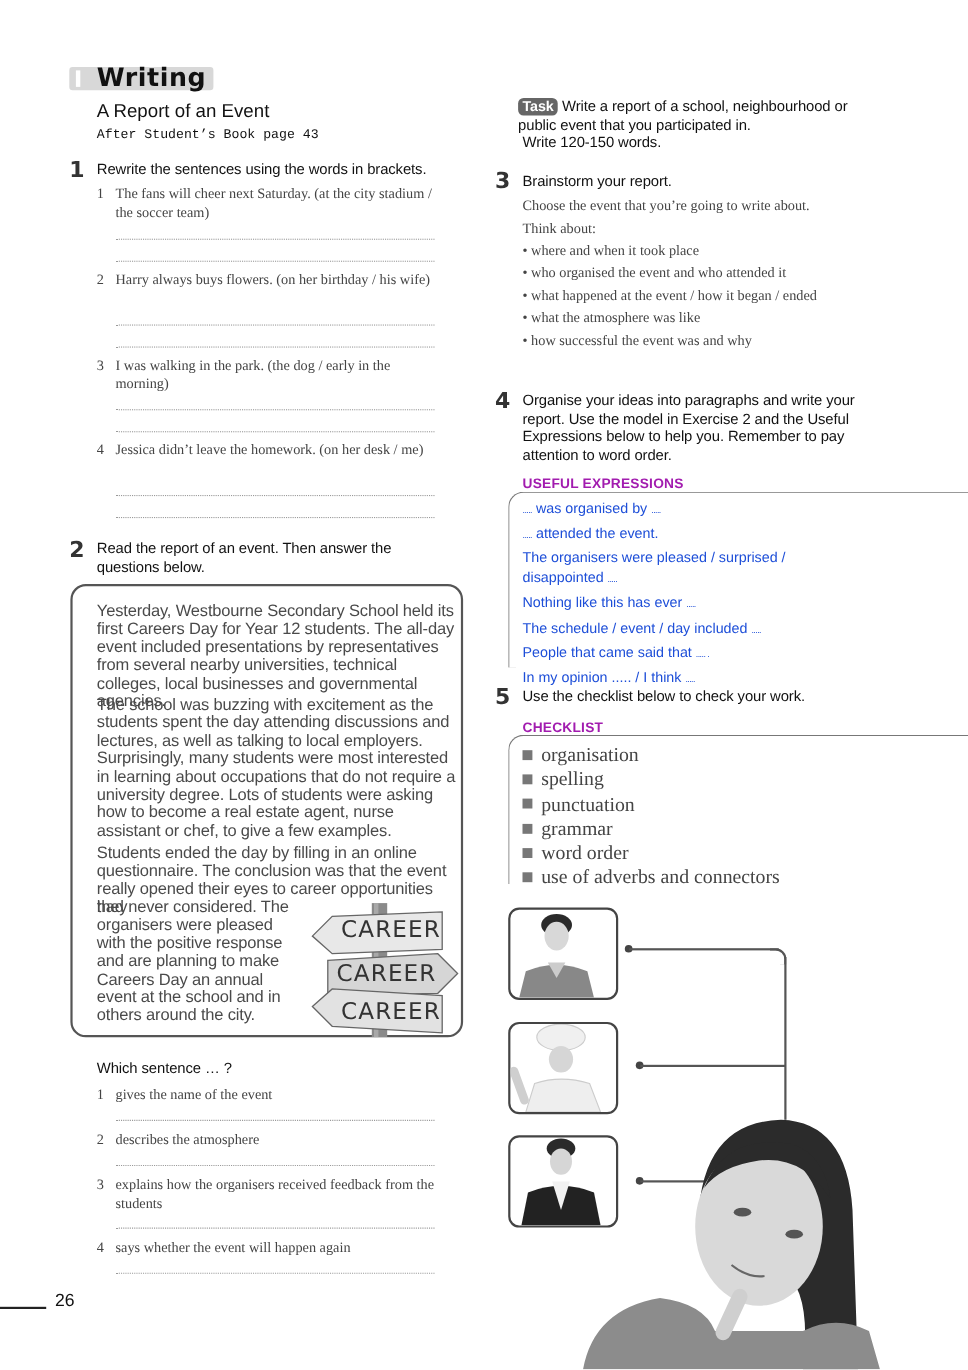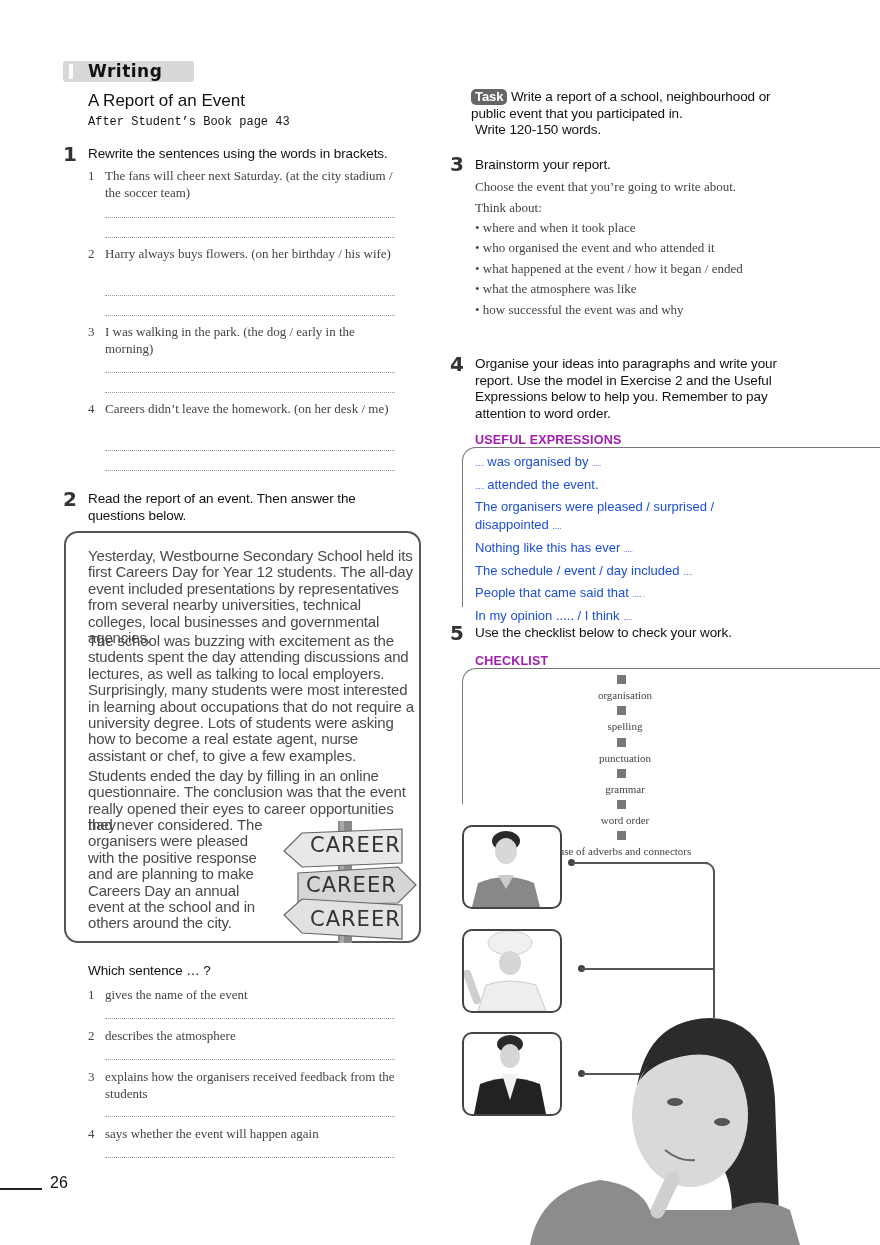--- a/index.html
+++ b/index.html
@@ -4,21 +4,21 @@
 <style>
   * { box-sizing: border-box; margin: 0; padding: 0; }
   html, body { width: 880px; height: 1245px; background: #fff; overflow: hidden; }
   body { position: relative; font-family: "DejaVu Serif", serif; color: #3a3a3a; }
   .sans { font-family: "Liberation Sans", sans-serif; }
   .abs { position: absolute; }
 
   
   .section-bar { left: 63px; top: 61px; width: 131px; height: 21px; background: #d8d8d8; border-radius: 3px; }
   .section-bar .notch { position: absolute; left: 6px; top: 3px; width: 4px; height: 15px; background: #fff; }
-  .section-bar .label { position: absolute; left: 25px; top: 0; font-family: "DejaVu Sans", sans-serif; font-weight: bold; font-size: 17px; line-height: 21px; color: #111; letter-spacing: 0.5px; }
+  .section-bar .label { position: absolute; left: 25px; top: 0; font-family: "DejaVu Sans", sans-serif; font-weight: bold; font-size: 23px; line-height: 21px; color: #111; letter-spacing: 0.5px; }
   .title { left: 88px; top: 91px; font-family: "Liberation Sans", sans-serif; font-size: 17px; color: #111; }
   .subtitle { left: 88px; top: 115px; font-family: Liberation Mono, monospace; font-size: 12px; color: #111; text-align: center; }
 
   .ex-num { font-family: "DejaVu Sans", sans-serif; font-weight: bold; font-size: 20px; color: #333; }
   .ex-head { font-family: "Liberation Sans", sans-serif; font-size: 13.5px; color: #111; line-height: 16.5px; letter-spacing: -0.1px; }
 
   .item { font-size: 13px; line-height: 16.5px; color: #444; font-family: "Liberation Serif", serif; }
   .item .n { position: absolute; left: 0; top: 0; }
   .item .t { position: absolute; left: 17px; top: 0; width: 300px; }
   .dots { height: 0; border-top: 1px dotted #999; width: 290px; }
@@ -29,21 +29,21 @@
   .task-badge { display: inline-block; background: #666; color: #fff; font-weight: bold; border-radius: 5px; padding: 0 4px; font-size: 13px; line-height: 16px; }
 
   .bullets div { font-family: "Liberation Serif", serif; font-size: 13px; line-height: 20.4px; color: #444; }
 
   .box-title { font-family: "Liberation Sans", sans-serif; font-weight: bold; font-size: 12.5px; color: #a21caf; letter-spacing: 0.2px; }
   .box-curve { border-left: 1.5px solid #777; border-top: 1.5px solid #777; border-top-left-radius: 14px; }
 
   .expr div { font-family: Liberation Sans, sans-serif; font-size: 13px; line-height: 20.5px; color: #1d4ed8; }
   .expr .sm { font-size: 8px; letter-spacing: -0.5px; }
 
-  .check div { font-family: "Liberation Serif", serif; font-size: 11px; line-height: 22.3px; color: #444; display: flex; align-items: center; flex-direction: column; }
+  .check div { font-family: "Liberation Serif", serif; font-size: 18px; line-height: 22.3px; color: #444; display: flex; align-items: center; }
   .check .sq { width: 9px; height: 9px; background: #777; margin-right: 8px; flex: none; }
 
   .photo { width: 100px; height: 84px; border: 2px solid #444; border-radius: 10px; background: #fff; overflow: hidden; }
   .connector { background: #555; }
   .dot { width: 7px; height: 7px; border-radius: 50%; background: #444; }
 
   .page-num { left: 50px; top: 1174px; font-family: "Liberation Sans", sans-serif; font-size: 16px; color: #111; }
   .page-rule { left: 0; top: 1188px; width: 42px; height: 1.5px; background: #222; }
 </style>
 </head>
@@ -75,21 +75,21 @@
 
 <div class="abs item" style="left:88px;top:324px;width:320px;height:40px;">
   <span class="n">3</span>
   <span class="t">I was walking in the park. (the dog / early in the morning)</span>
 </div>
 <div class="abs dots" style="left:105px;top:372px;"></div>
 <div class="abs dots" style="left:105px;top:392px;"></div>
 
 <div class="abs item" style="left:88px;top:401px;width:320px;height:40px;">
   <span class="n">4</span>
-  <span class="t">Careers didn’t leave the homework. (on her desk / me)</span>
+  <span class="t">Jessica didn’t leave the homework. (on her desk / me)</span>
 </div>
 <div class="abs dots" style="left:105px;top:450px;"></div>
 <div class="abs dots" style="left:105px;top:470px;"></div>
 
 <div class="abs ex-num" style="left:63px;top:487px;">2</div>
 <div class="abs ex-head" style="left:88px;top:491px;width:290px;">Read the report of an event. Then answer the questions below.</div>
 
 <div class="abs reading">
   <p class="abs" style="left:22px;top:15px;width:330px;">Yesterday, Westbourne Secondary School held its first Careers Day for Year 12 students. The all-day event included presentations by representatives from several nearby universities, technical colleges, local businesses and governmental agencies.</p>
   <p class="abs" style="left:22px;top:100px;width:330px;">The school was buzzing with excitement as the students spent the day attending discussions and lectures, as well as talking to local employers. Surprisingly, many students were most interested in learning about occupations that do not require a university degree. Lots of students were asking how to become a real estate agent, nurse assistant or chef, to give a few examples.</p>

